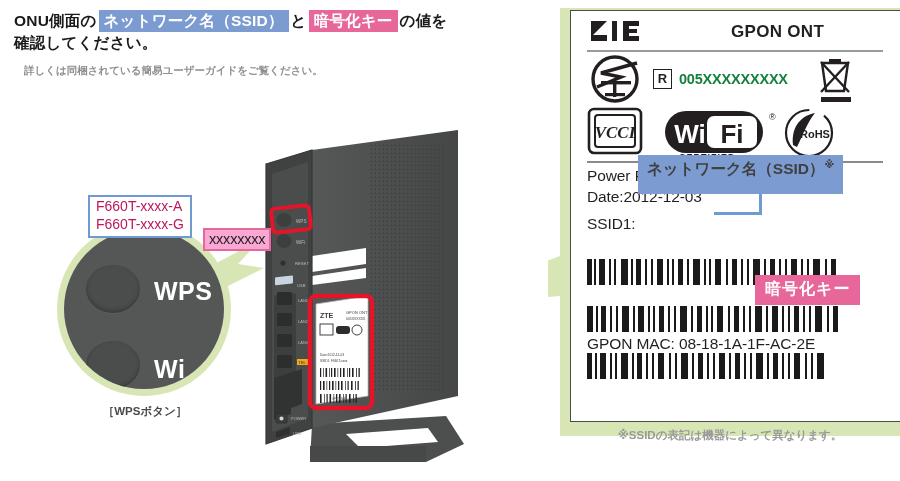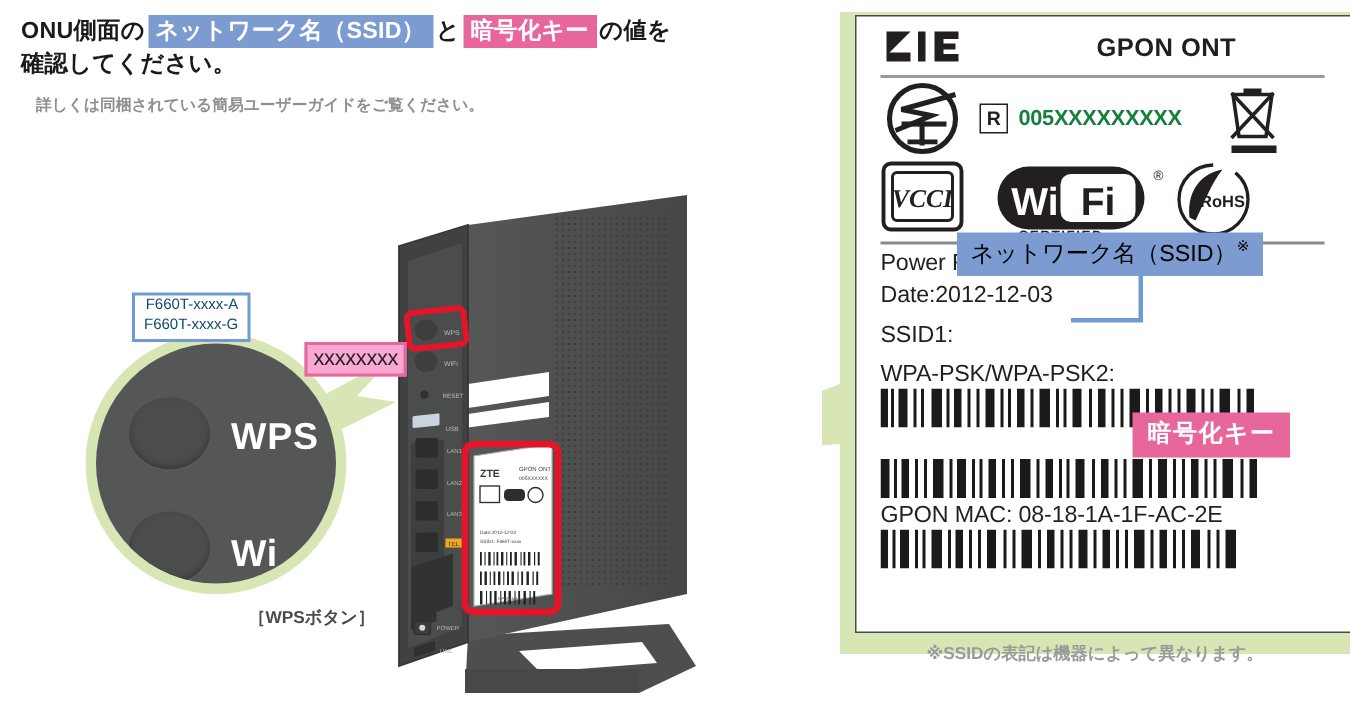--- a/index.html
+++ b/index.html
@@ -91,21 +91,21 @@
   
   #wps-pointer {
     position: absolute;
     left: 186px; top: 238px;
     width: 80px; height: 60px;
   }
   #wps-caption {
     position: absolute;
     left: 40px; top: 404px;
     width: 210px;
-    text-align: right;
+    text-align: center;
     font-size: 11.5px;
     color: #4a4a4a;
     font-weight: bold;
   }
 
   
   #router { position: absolute; left: 250px; top: 128px; width: 230px; height: 350px; }
 
   
   #green-panel {
@@ -185,42 +185,42 @@
   
   #ssid-box {
     position: absolute;
     left: 88px; top: 195px;
     background: #ffffff;
     border: 2px solid #6f9ad3;
     padding: 1px 6px 2px 6px;
     line-height: 1.28;
     z-index: 5;
   }
-  #ssid-box div { font-size: 10px; color: #0c4a6e; white-space: nowrap; text-align: right; }
+  #ssid-box div { font-size: 14px; color: #be185d; white-space: nowrap; }
 
   
   #wpa-box {
     position: absolute;
     left: 203px; top: 228px;
     background: #f9a8d4;
     border: 2px solid #e8679b;
     padding: 0px 4px 1px 4px;
     z-index: 5;
   }
   #wpa-box span { font-size: 14.5px; color: #231f20; white-space: nowrap; letter-spacing: -.2px; }
 
   
   #ssid-callout {
     position: absolute;
     left: 638px; top: 155px;
     background: #7b9bd1;
-    color: #000000;
+    color: #404040;
     font-size: 15.5px;
-    font-weight: normal;
-    padding: 4px 9px 4px 9px;
+    font-weight: bold;
+    padding: 4px 9px 14px 9px;
     white-space: nowrap;
     z-index: 10;
   }
   #ssid-callout .tiny { font-size: 10px; vertical-align: top; }
   #ssid-connector {
     position: absolute;
     left: 759px; top: 181px;
     width: 2.5px; height: 33px;
     background: #6f9ad3;
     z-index: 4;
@@ -466,21 +466,20 @@
       <path d="M 206 40 C 204 20 216 10 228 8 C 220 18 216 30 210 42 Z" fill="#231f20"></path>
       <text x="228" y="33" font-size="11" font-weight="bold" fill="#231f20" font-family="Liberation Sans, sans-serif" text-anchor="middle">RoHS</text>
     </g>
   </svg>
   <div id="wifi-cert-txt">CERTIFIED</div>
   <div id="mid-rule"></div>
 
   <div class="lbl-line" id="ln-power">Power Rating:</div>
   <div class="lbl-line" id="ln-date">Date:2012-12-03</div>
   <div class="lbl-line" id="ln-ssid">SSID1:</div>
-  <div class="lbl-line" id="ln-wpa">WPA-PSK/WPA-PSK2:</div>
   <div class="lbl-line" id="ln-mac">GPON MAC: 08-18-1A-1F-AC-2E</div>
 
   <svg class="barcode" id="bc-1" viewBox="0 0 258 26" preserveAspectRatio="none">
     <g fill="#1a1a1a">
       <rect x="0" y="0" width="5" height="26"></rect>
         <rect x="7" y="0" width="2" height="26"></rect>
       <rect x="12" y="0" width="6" height="26"></rect>
         <rect x="22" y="0" width="2" height="26"></rect>
       <rect x="27" y="0" width="2" height="26"></rect>
         <rect x="34" y="0" width="7" height="26"></rect>

